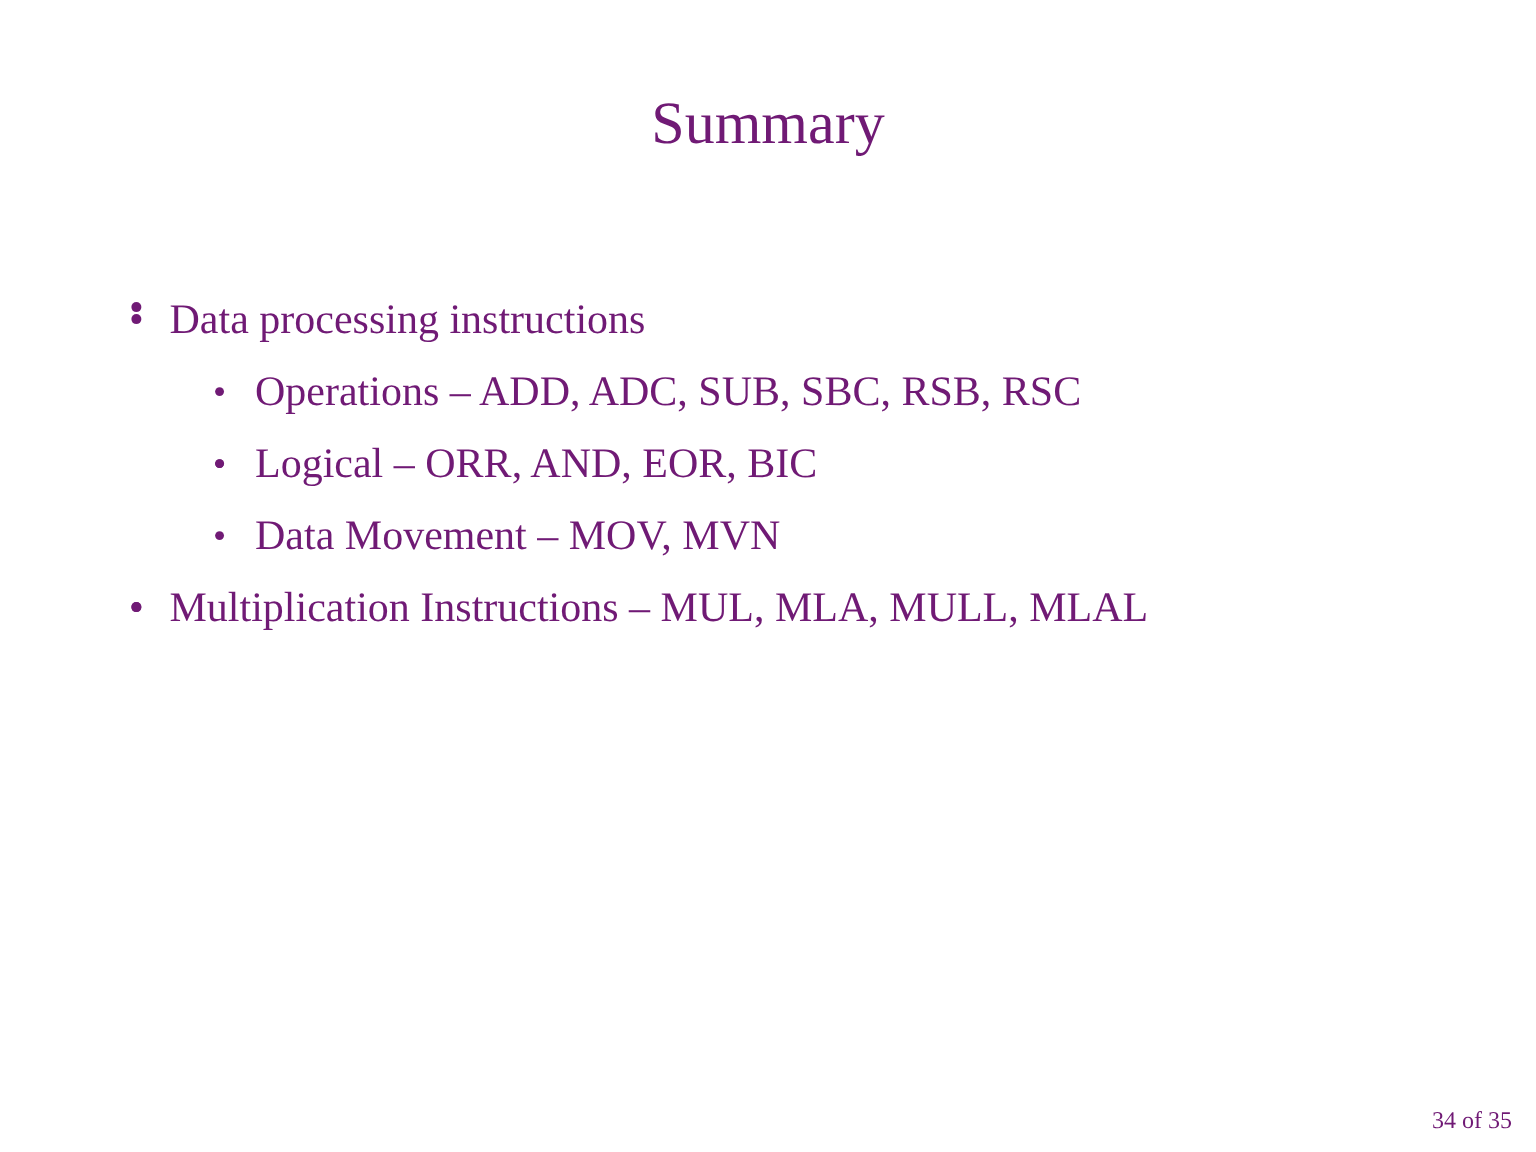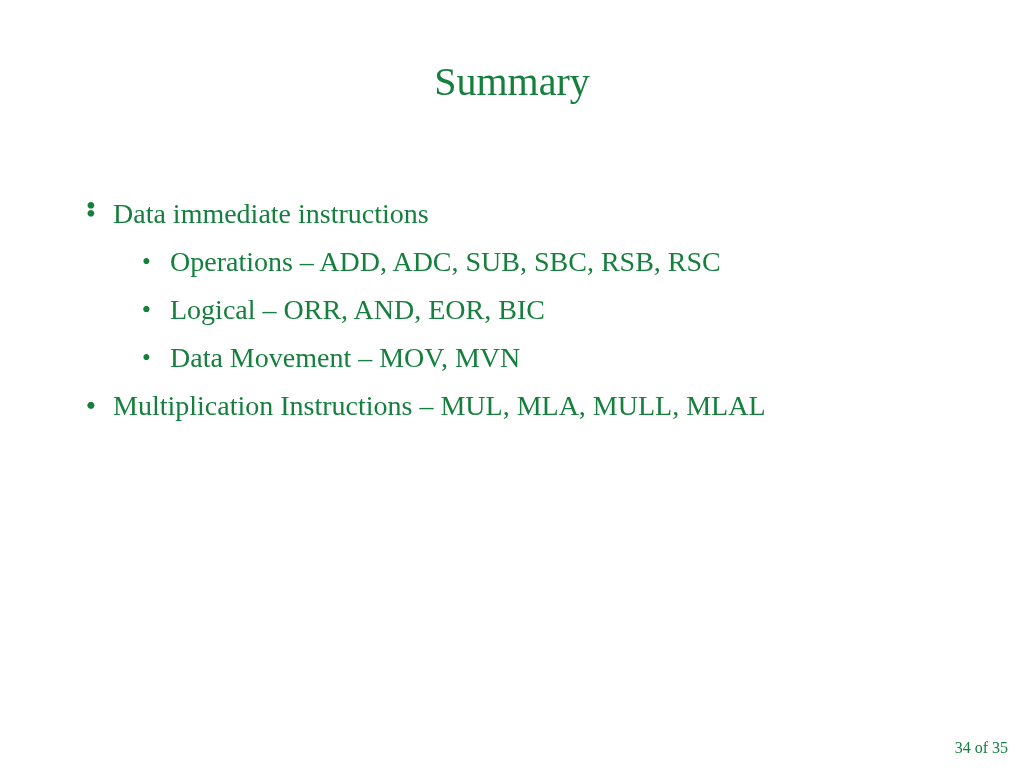--- a/index.html
+++ b/index.html
@@ -5,21 +5,21 @@
   html, body {
     margin: 0;
     padding: 0;
     background: #ffffff;
   }
   .slide {
     position: relative;
     width: 1024px;
     height: 768px;
     background: #ffffff;
-    color: #15803d;
+    color: #701a75;
     font-family: "Liberation Serif", "DejaVu Serif", serif;
     overflow: hidden;
   }
   .slide-title {
     position: absolute;
     top: 58px;
     left: 0;
     width: 100%;
     text-align: center;
     font-size: 40px;
@@ -72,21 +72,21 @@
 <div class="slide">
   <h1 class="slide-title">Summary</h1>
 
   <div class="bullet-list">
   <div class="bullet-item level-1">
     <span class="bullet-glyph">•</span>
   </div>
 
   <div class="bullet-item level-1">
     <span class="bullet-glyph">•</span>
-    <span class="bullet-text">Data immediate instructions</span>
+    <span class="bullet-text">Data processing instructions</span>
   </div>
 
   <div class="bullet-item level-2">
     <span class="bullet-glyph">•</span>
     <span class="bullet-text">Operations – ADD, ADC, SUB, SBC, RSB, RSC</span>
   </div>
 
   <div class="bullet-item level-2">
     <span class="bullet-glyph">•</span>
   </div>

